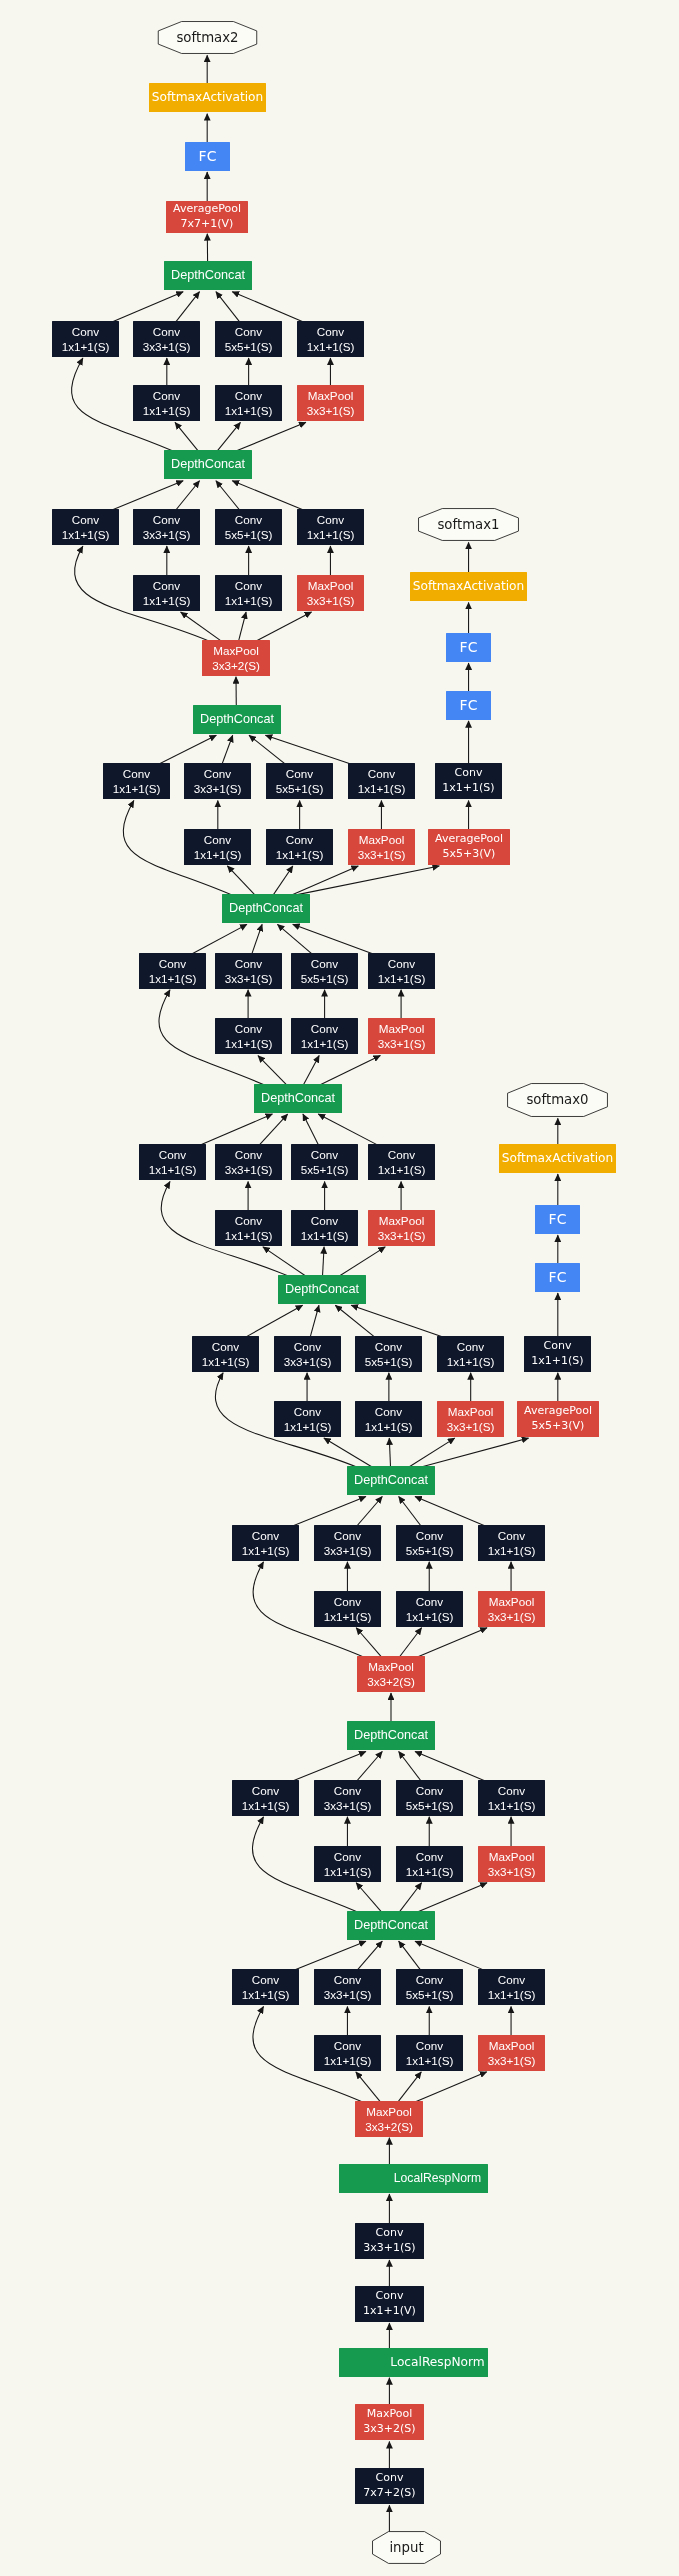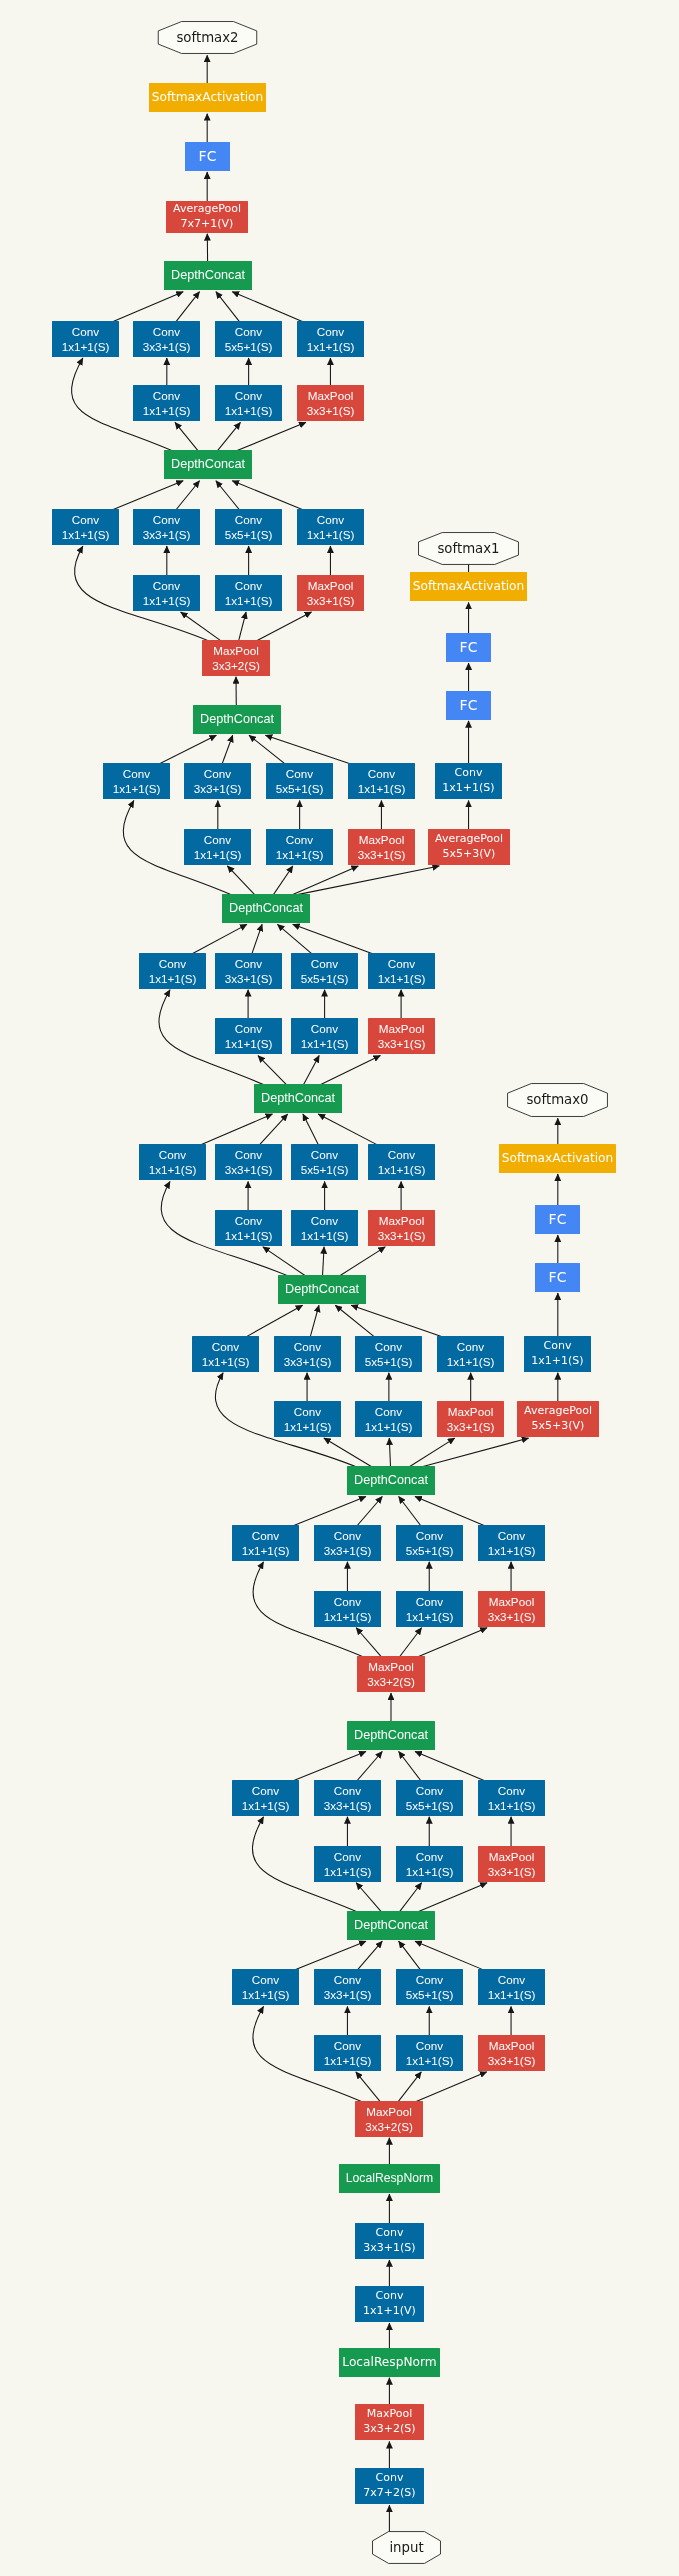--- a/index.html
+++ b/index.html
@@ -4,25 +4,25 @@
 <style>
   html,body{margin:0;padding:0;background:#f7f6ef;}
   #canvas{position:relative;width:680px;height:2576px;overflow:hidden;
           font-family:"Liberation Sans",sans-serif;border-radius:17px;}
   #edges{position:absolute;left:0;top:0;}
   .node{position:absolute;display:flex;align-items:center;justify-content:center;
         text-align:center;color:#ffffff;white-space:pre-line;line-height:1.32;
         font-size:11.7px;border-radius:0.5px;}
   .f-n{font-family:"Liberation Sans",sans-serif;}
   .f-w{font-family:"DejaVu Sans",sans-serif;font-size:11px;}
-  .t-conv{background:#0369a1;}
+  .t-conv{background:#0f172a;}
   .t-pool,.t-avgpool{background:#d8473c;}
   .t-concat,.t-lrn{background:#169a4f;}
   .t-concat{font-size:12.7px;}
-  .t-lrn{font-size:12.2px;}
+  .t-lrn{font-size:12.2px;padding-left:48px;}
   .t-sa{background:#f2ae00;font-size:12.2px;}
   .t-fc{background:#4486f4;font-size:14px;}
   .t-io{background:transparent;color:#1a1a1a;font-size:13.3px;}
   .t-io .lbl{position:absolute;inset:0;display:flex;align-items:center;justify-content:center;}
   .t-io svg{position:absolute;inset:0;}
 </style>
 </head>
 <body>
 
 <div id="canvas">
@@ -166,21 +166,21 @@
 7x7+1(V)</div>
     <div class="node t-pool f-n" style="left: 202px; top: 640px; width: 68px; height: 36px;">MaxPool
 3x3+2(S)</div>
     <div class="node t-avgpool f-w" style="left: 428px; top: 829px; width: 82px; height: 36px;">AveragePool
 5x5+3(V)</div>
     <div class="node t-conv f-w" style="left: 435px; top: 763px; width: 67px; height: 36px;">Conv
 1x1+1(S)</div>
     <div class="node t-fc f-w" style="left: 446px; top: 691px; width: 45px; height: 29px;">FC</div>
     <div class="node t-fc f-w" style="left: 446px; top: 633px; width: 45px; height: 29px;">FC</div>
     <div class="node t-sa f-w" style="left: 410px; top: 572px; width: 117px; height: 29px;">SoftmaxActivation</div>
-    <div class="node t-io f-w" style="left: 418px; top: 532px; width: 101px; height: 33px;"><svg width="101" height="33" viewBox="0 0 190 62">
+    <div class="node t-io f-w" style="left: 418px; top: 508px; width: 101px; height: 33px;"><svg width="101" height="33" viewBox="0 0 190 62">
         <polygon points="45.6,1 144.4,1 189,18.599999999999998 189,43.400000000000006 144.4,61 45.6,61 1,43.400000000000006 1,18.599999999999998" fill="#fcfcf6" stroke="#1a1a1a" stroke-width="1.6"></polygon>
       </svg><span class="lbl">softmax1</span></div>
     <div class="node t-avgpool f-w" style="left: 517px; top: 1401px; width: 82px; height: 36px;">AveragePool
 5x5+3(V)</div>
     <div class="node t-conv f-w" style="left: 524px; top: 1336px; width: 67px; height: 36px;">Conv
 1x1+1(S)</div>
     <div class="node t-fc f-w" style="left: 535px; top: 1263px; width: 45px; height: 29px;">FC</div>
     <div class="node t-fc f-w" style="left: 535px; top: 1205px; width: 45px; height: 29px;">FC</div>
     <div class="node t-sa f-w" style="left: 499px; top: 1144px; width: 117px; height: 29px;">SoftmaxActivation</div>
     <div class="node t-io f-w" style="left: 507px; top: 1083px; width: 101px; height: 34px;"><svg width="101" height="34" viewBox="0 0 190 64">

